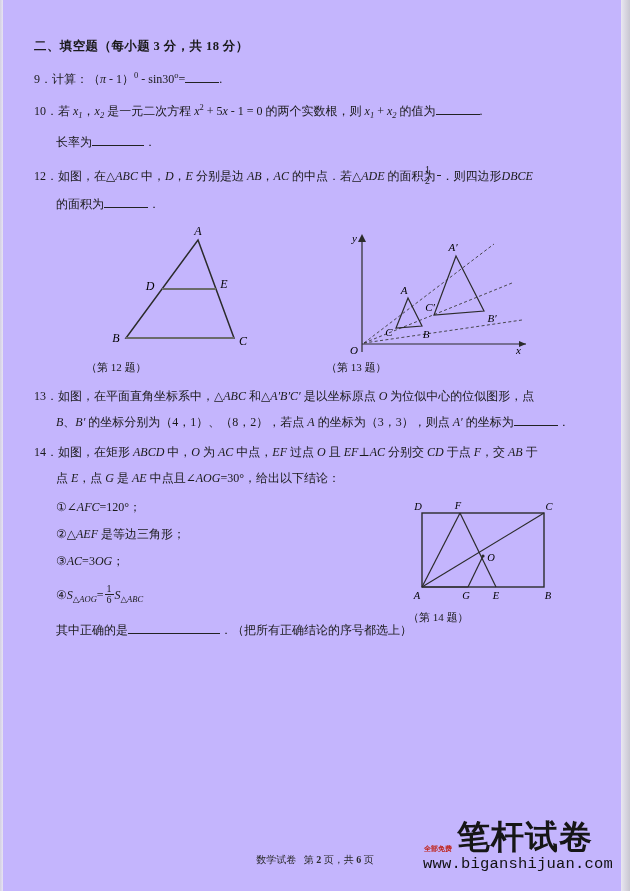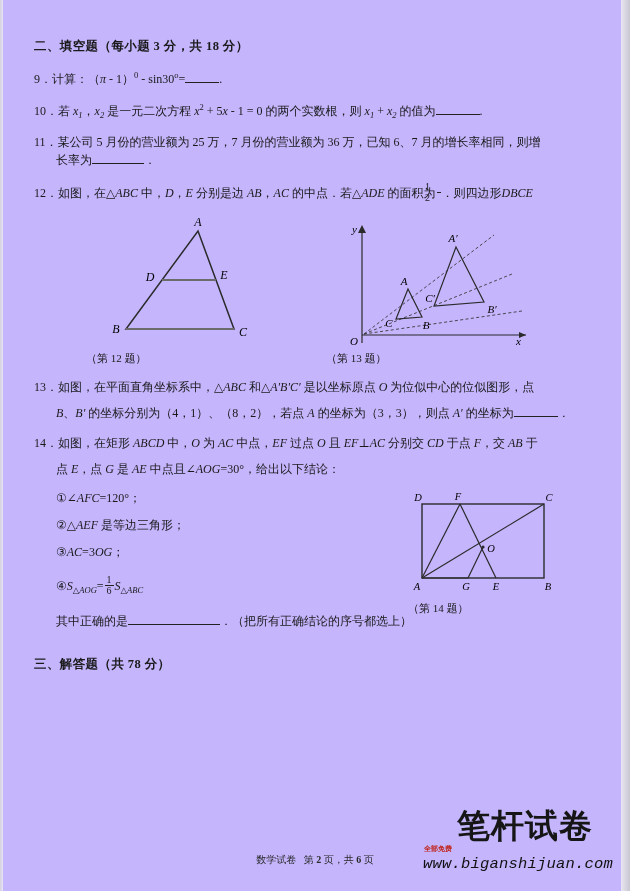--- a/index.html
+++ b/index.html
@@ -130,22 +130,21 @@
     color: #161616;
     letter-spacing: 1px;
     line-height: 1;
     margin-left: 14px;
   }
   .wm-url {
     font-family: "Liberation Mono", "DejaVu Sans Mono", monospace;
     font-size: 15.5px;
     color: #111;
     letter-spacing: .2px;
-    margin-top: 13px;
-    font-style: italic;
+    margin-top: 2px;
   }
   .wm-badge {
     position: absolute;
     left: 4px;
     bottom: 20px;
     font-family: "DejaVu Sans", sans-serif;
     font-size: 7px;
     color: #c0251c;
     font-weight: bold;
     line-height: 1;
@@ -165,31 +164,31 @@
 
     <div class="q hang">
       <span>9．</span><span>计算：（</span><i class="v">π</i><span> - 1）</span><span class="supn">0</span><span> - sin30</span><span class="deg">o</span><span>=</span><span class="blank b-sm"></span>.
     </div>
 
     <div class="q hang">
       <span>10．</span><span>若 </span><i class="v">x</i><span class="sub">1</span><span>，</span><i class="v">x</i><span class="sub">2</span><span> 是一元二次方程 </span><i class="v">x</i><span class="supn">2</span><span> + 5</span><i class="v">x</i><span> - 1 = 0 的两个实数根，则 </span><i class="v">x</i><span class="sub">1</span><span> + </span><i class="v">x</i><span class="sub">2</span><span> 的值为</span><span class="blank b-md"></span>.
     </div>
 
     <div class="q">
-      <div class="hang">
-        <span>11．</span><span>某公司 5 月份的营业额为 25 万，7 月份的营业额为 36 万，已知 6、7 月的增长率相同，则增</span>
-      </div>
       <div class="ind">
         <span>长率为</span><span class="blank b-lg"></span><span>．</span>
       </div>
     </div>
 
     <div class="q">
       <div class="hang">
         <span>12．</span><span>如图，在△</span><i class="v">ABC</i><span> 中，</span><i class="v">D</i><span>，</span><i class="v">E</i><span> 分别是边 </span><i class="v">AB</i><span>，</span><i class="v">AC</i><span> 的中点．若△</span><i class="v">ADE</i><span> 的面积为</span><span class="frac"><span class="n">1</span><span class="d">2</span></span><span>．则四边形</span><i class="v">DBCE</i>
+      </div>
+      <div class="ind" style="margin-top:9px;">
+        <span>的面积为</span><span class="blank b-md"></span><span>．</span>
       </div>
     </div>
 
     <div class="figrow">
 
       <div class="fig12">
         <svg width="200" height="128" viewBox="0 0 200 128">
           <polygon points="112,14 148,112 40,112" fill="none" stroke="#2b2b2b" stroke-width="1.5"></polygon>
           <line x1="40" y1="112" x2="148" y2="112" stroke="#6b6b6b" stroke-width="2"></line>
           <line x1="76" y1="63" x2="130" y2="63" stroke="#6b6b6b" stroke-width="2"></line>
@@ -287,21 +286,20 @@
             <span>④</span><i class="v">S</i><span class="sub">△AOG</span><span>=</span><span class="frac"><span class="n">1</span><span class="d">6</span></span><i class="v">S</i><span class="sub">△ABC</span>
           </div>
         </div>
 
         <div class="ind" style="margin-top:16px;font-size:12px;">
           <span>其中正确的是</span><span class="blank b-xl"></span><span>．（把所有正确结论的序号都选上）</span>
         </div>
       </div>
     </div>
 
-    <div class="section-head" style="margin-top:16px;">三、解答题（共 78 分）</div>
 
 
   </div>
 
   <div class="footer">
     <span>数学试卷</span>&nbsp;&nbsp;&nbsp;<span>第</span>&nbsp;<b>2</b>&nbsp;<span>页，共</span>&nbsp;<b>6</b>&nbsp;<span>页</span>
   </div>
 
   <div class="watermark">
     <div class="wm-cn">笔杆试卷</div>

